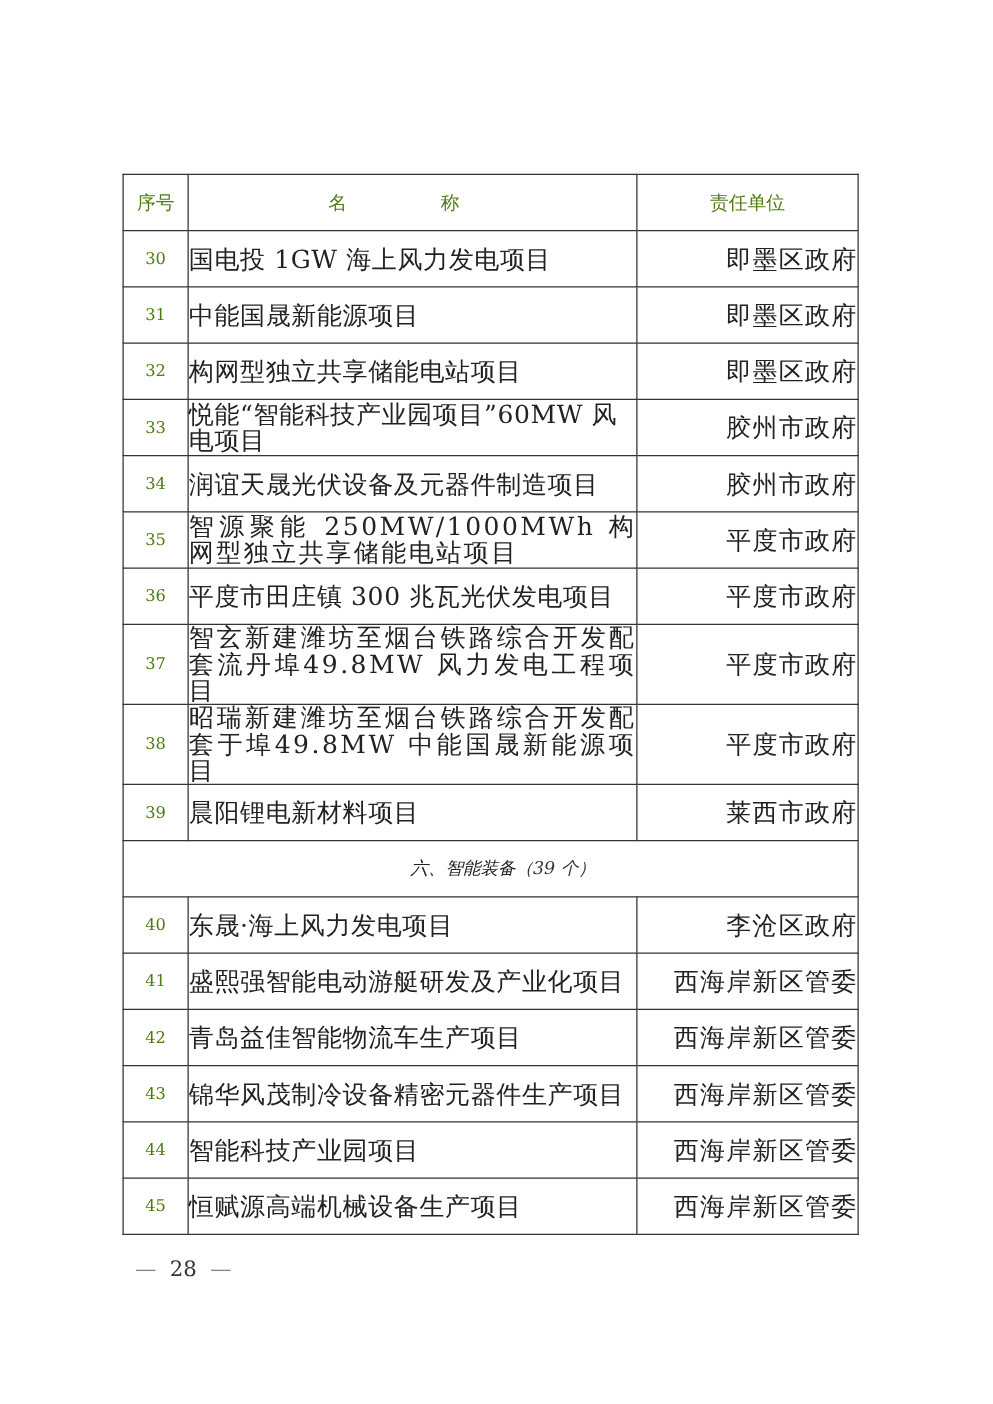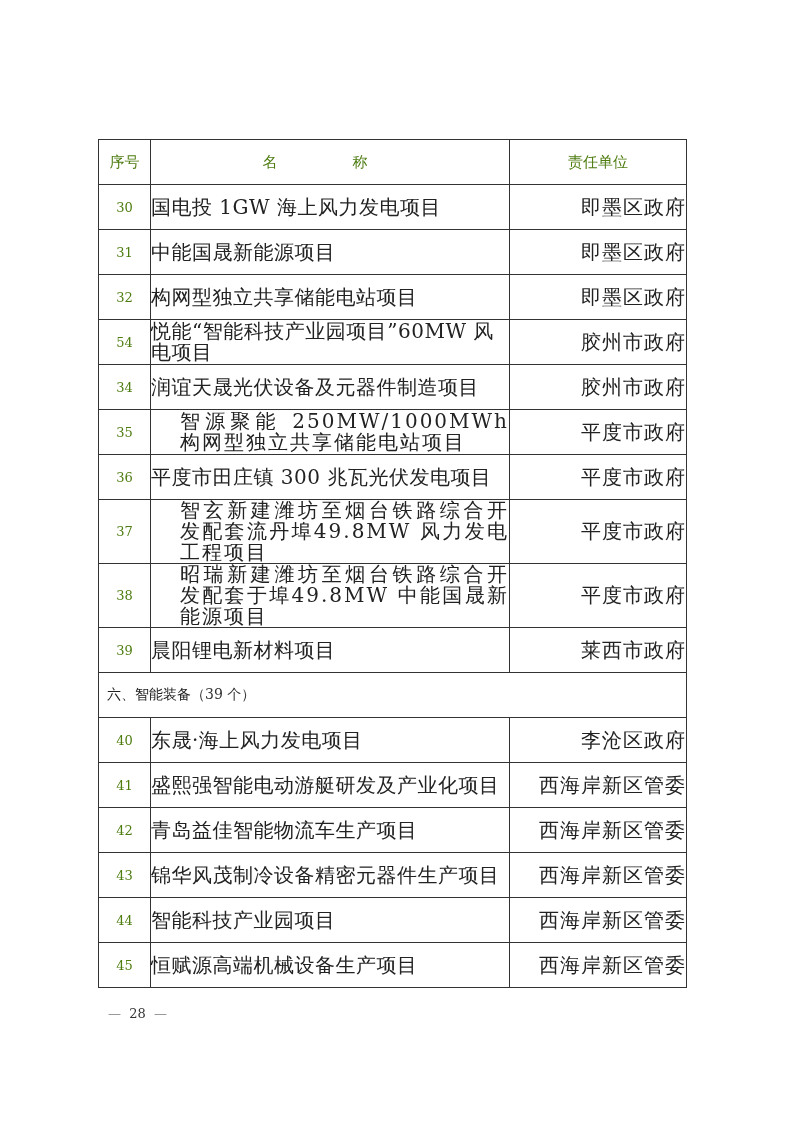--- a/index.html
+++ b/index.html
@@ -12,26 +12,26 @@
   col.c-no { width: 52px; }
   col.c-name { width: 359px; }
   col.c-unit { width: 177px; }
   th { height: 44px; font-family: "DejaVu Sans", sans-serif; font-weight: normal;
        font-size: 15px; color: #4d7c0f; }
   th.h-name span { letter-spacing: 30px; }
   td { height: 44px; font-size: 20px; }
   td.no { text-align: center; color: #4d7c0f; font-size: 13px; }
   td.name { text-align: left; padding-left: 10px; padding-right: 8px; line-height: 21px;
             letter-spacing: 0.5px; }
-  td.name.wrap { text-align: justify; text-align-last: left; letter-spacing: 2px; padding-left: 29px; }
+  td.name.wrap { text-align: justify; text-align-last: left; letter-spacing: 2px; }
   td.unit { text-align: right; letter-spacing: 1px; }
-  tr.section td { text-align: left; padding-left: 8px; font-family: "DejaVu Sans", sans-serif;
-                  font-size: 14px; }
+  tr.section td { text-align: center; padding-left: 20px; font-family: "DejaVu Sans", sans-serif;
+                  font-size: 14px; font-style: italic; }
   tr.section .cnt { font-family: "DejaVu Serif", serif; color: #333; }
-  .footer { position: absolute; left: 108px; top: 1006px; font-size: 13px; color: #333; }
+  .footer { position: absolute; left: 108px; top: 1006px; font-size: 17px; color: #333; }
   .footer .dash { color: #888; }
 </style>
 </head>
 <body>
 
 <div class="page">
   <table class="list">
     <colgroup>
         <col class="c-no">
         <col class="c-name">
@@ -54,21 +54,21 @@
         <td class="no">31</td>
         <td class="name">中能国晟新能源项目</td>
         <td class="unit">即墨区政府</td>
       </tr>
       <tr>
         <td class="no">32</td>
         <td class="name">构网型独立共享储能电站项目</td>
         <td class="unit">即墨区政府</td>
       </tr>
       <tr>
-        <td class="no">54</td>
+        <td class="no">33</td>
         <td class="name">悦能“智能科技产业园项目”60MW 风电项目</td>
         <td class="unit">胶州市政府</td>
       </tr>
       <tr>
         <td class="no">34</td>
         <td class="name">润谊天晟光伏设备及元器件制造项目</td>
         <td class="unit">胶州市政府</td>
       </tr>
       <tr>
         <td class="no">35</td>

